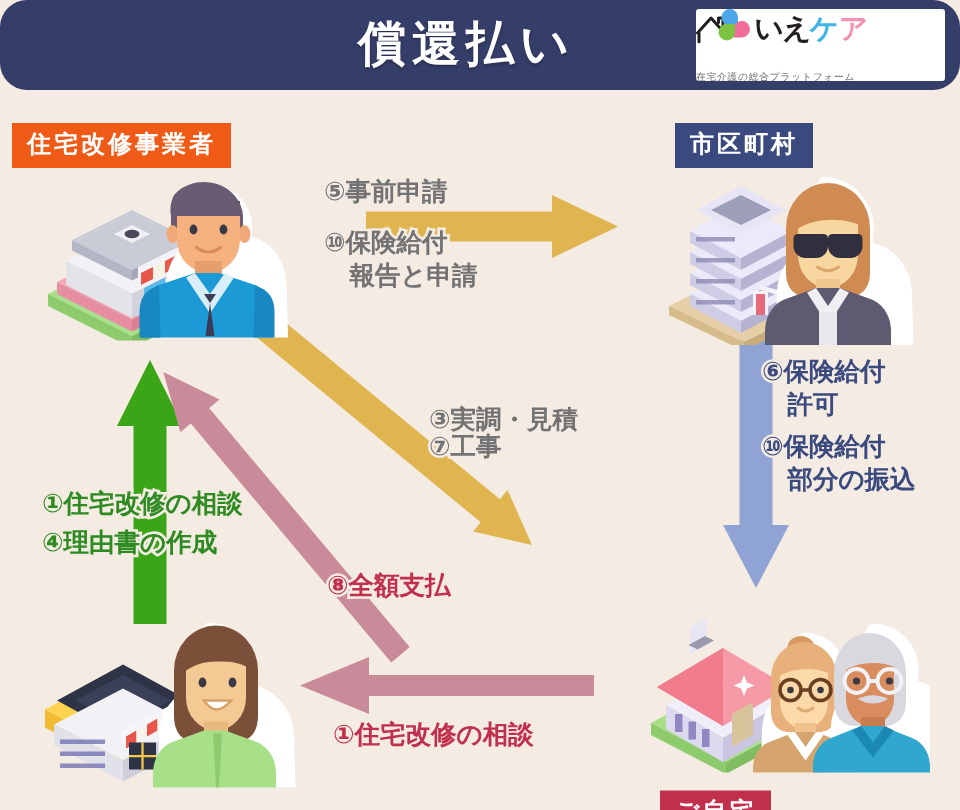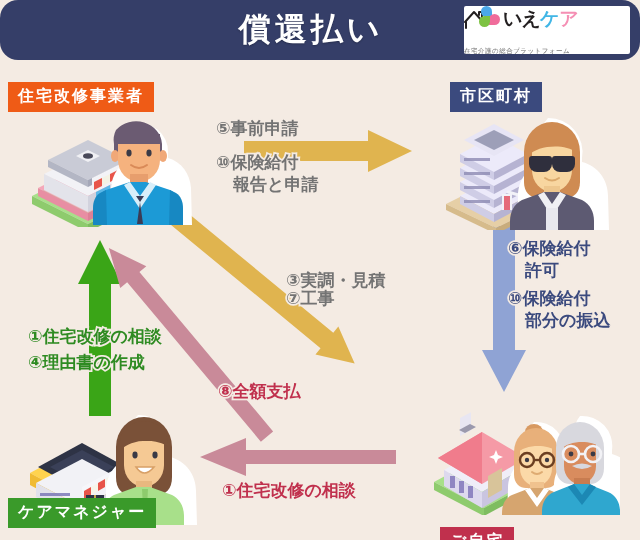--- a/index.html
+++ b/index.html
@@ -422,21 +422,20 @@
       <path d="M26 52 q10 -5 20 0 q-10 6 -20 0 z" fill="#d8d8de"></path>
       <rect x="28" y="64" width="16" height="10" fill="#c87c50"></rect>
 
       <path d="M28 70 l-20 8 c-8 3 -12 11 -12 19 v11 h78 v-11 c0 -8 -4 -16 -12 -19 l-20 -8 z" fill="#2fa7cf"></path>
       <path d="M28 70 l8 11 l8 -11 l6 3 l-14 18 l-14 -18 z" fill="#1c88b4"></path>
     </g>
   </svg>
 
   <div class="badge" id="badge-contractor">住宅改修事業者</div>
   <div class="badge" id="badge-city">市区町村</div>
-  <div class="badge" id="badge-caremgr">ケアマネジャー</div>
   <div class="badge" id="badge-home">ご自宅</div>
 
   <div class="lbl lbl-orange" id="lbl-5">⑤事前申請</div>
   <div class="lbl lbl-orange" id="lbl-9">⑩保険給付
 　報告と申請</div>
 
   <div class="lbl lbl-blue" id="lbl-6">⑥保険給付
 　許可</div>
   <div class="lbl lbl-blue" id="lbl-10">⑩保険給付
 　部分の振込</div>

